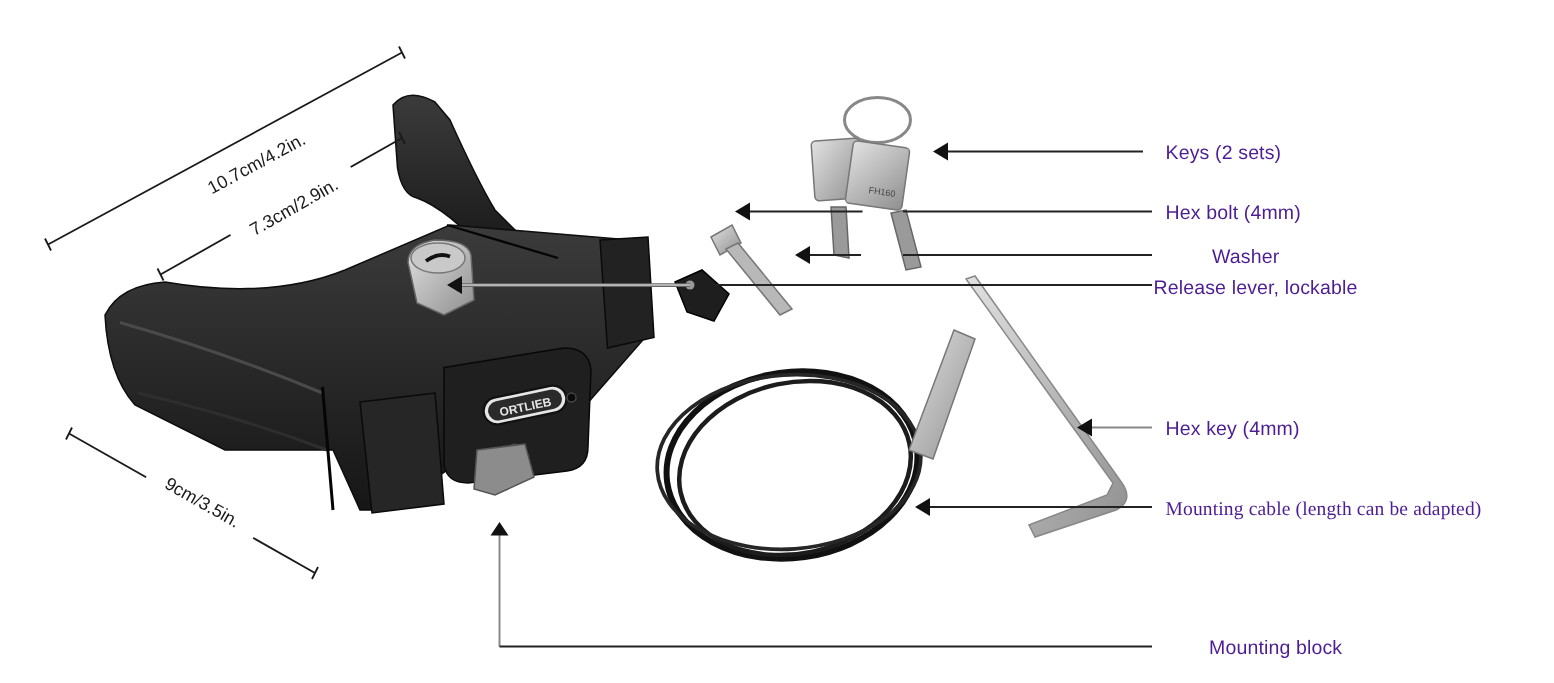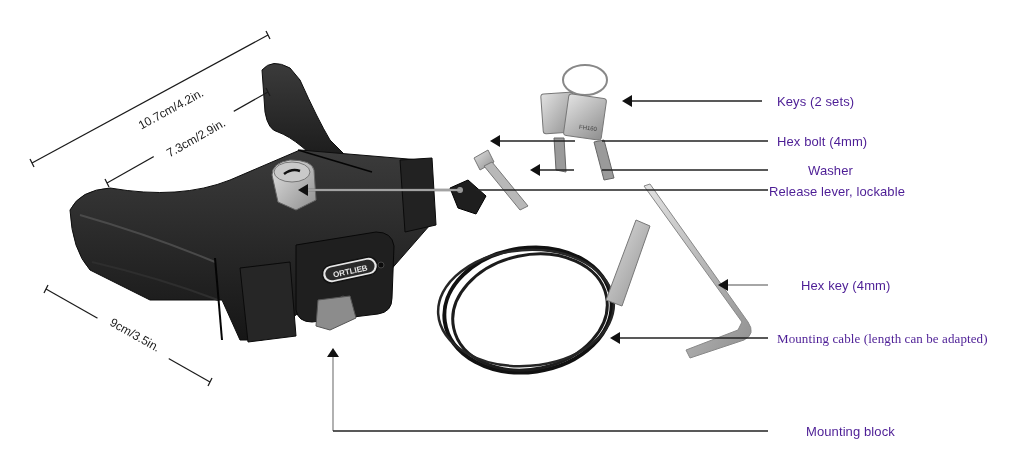--- a/index.html
+++ b/index.html
@@ -147,16 +147,16 @@
       <polygon points="718,285 728,279 728,291"></polygon>
       <polygon points="610,338 620,332 620,344"></polygon>
       <polygon points="333,348 327,357 339,357"></polygon>
     </g>
   </svg>
 
   <div class="callout-label" style="left:777px;top:94px;">Keys (2 sets)</div>
   <div class="callout-label" style="left:777px;top:134px;">Hex bolt (4mm)</div>
   <div class="callout-label" style="left:808px;top:163px;">Washer</div>
   <div class="callout-label" style="left:769px;top:184px;">Release lever, lockable</div>
-  <div class="callout-label" style="left:801px;top:278px;text-align:center;">Hex key (4mm)</div>
+  <div class="callout-label" style="left:777px;top:278px;text-align:center;">Hex key (4mm)</div>
   <div class="callout-label" style="left:777px;top:331px;font-family:Liberation Serif, serif;">Mounting cable (length can be adapted)</div>
   <div class="callout-label" style="left:806px;top:424px;">Mounting block</div>
 </div>
 
 </body></html>

